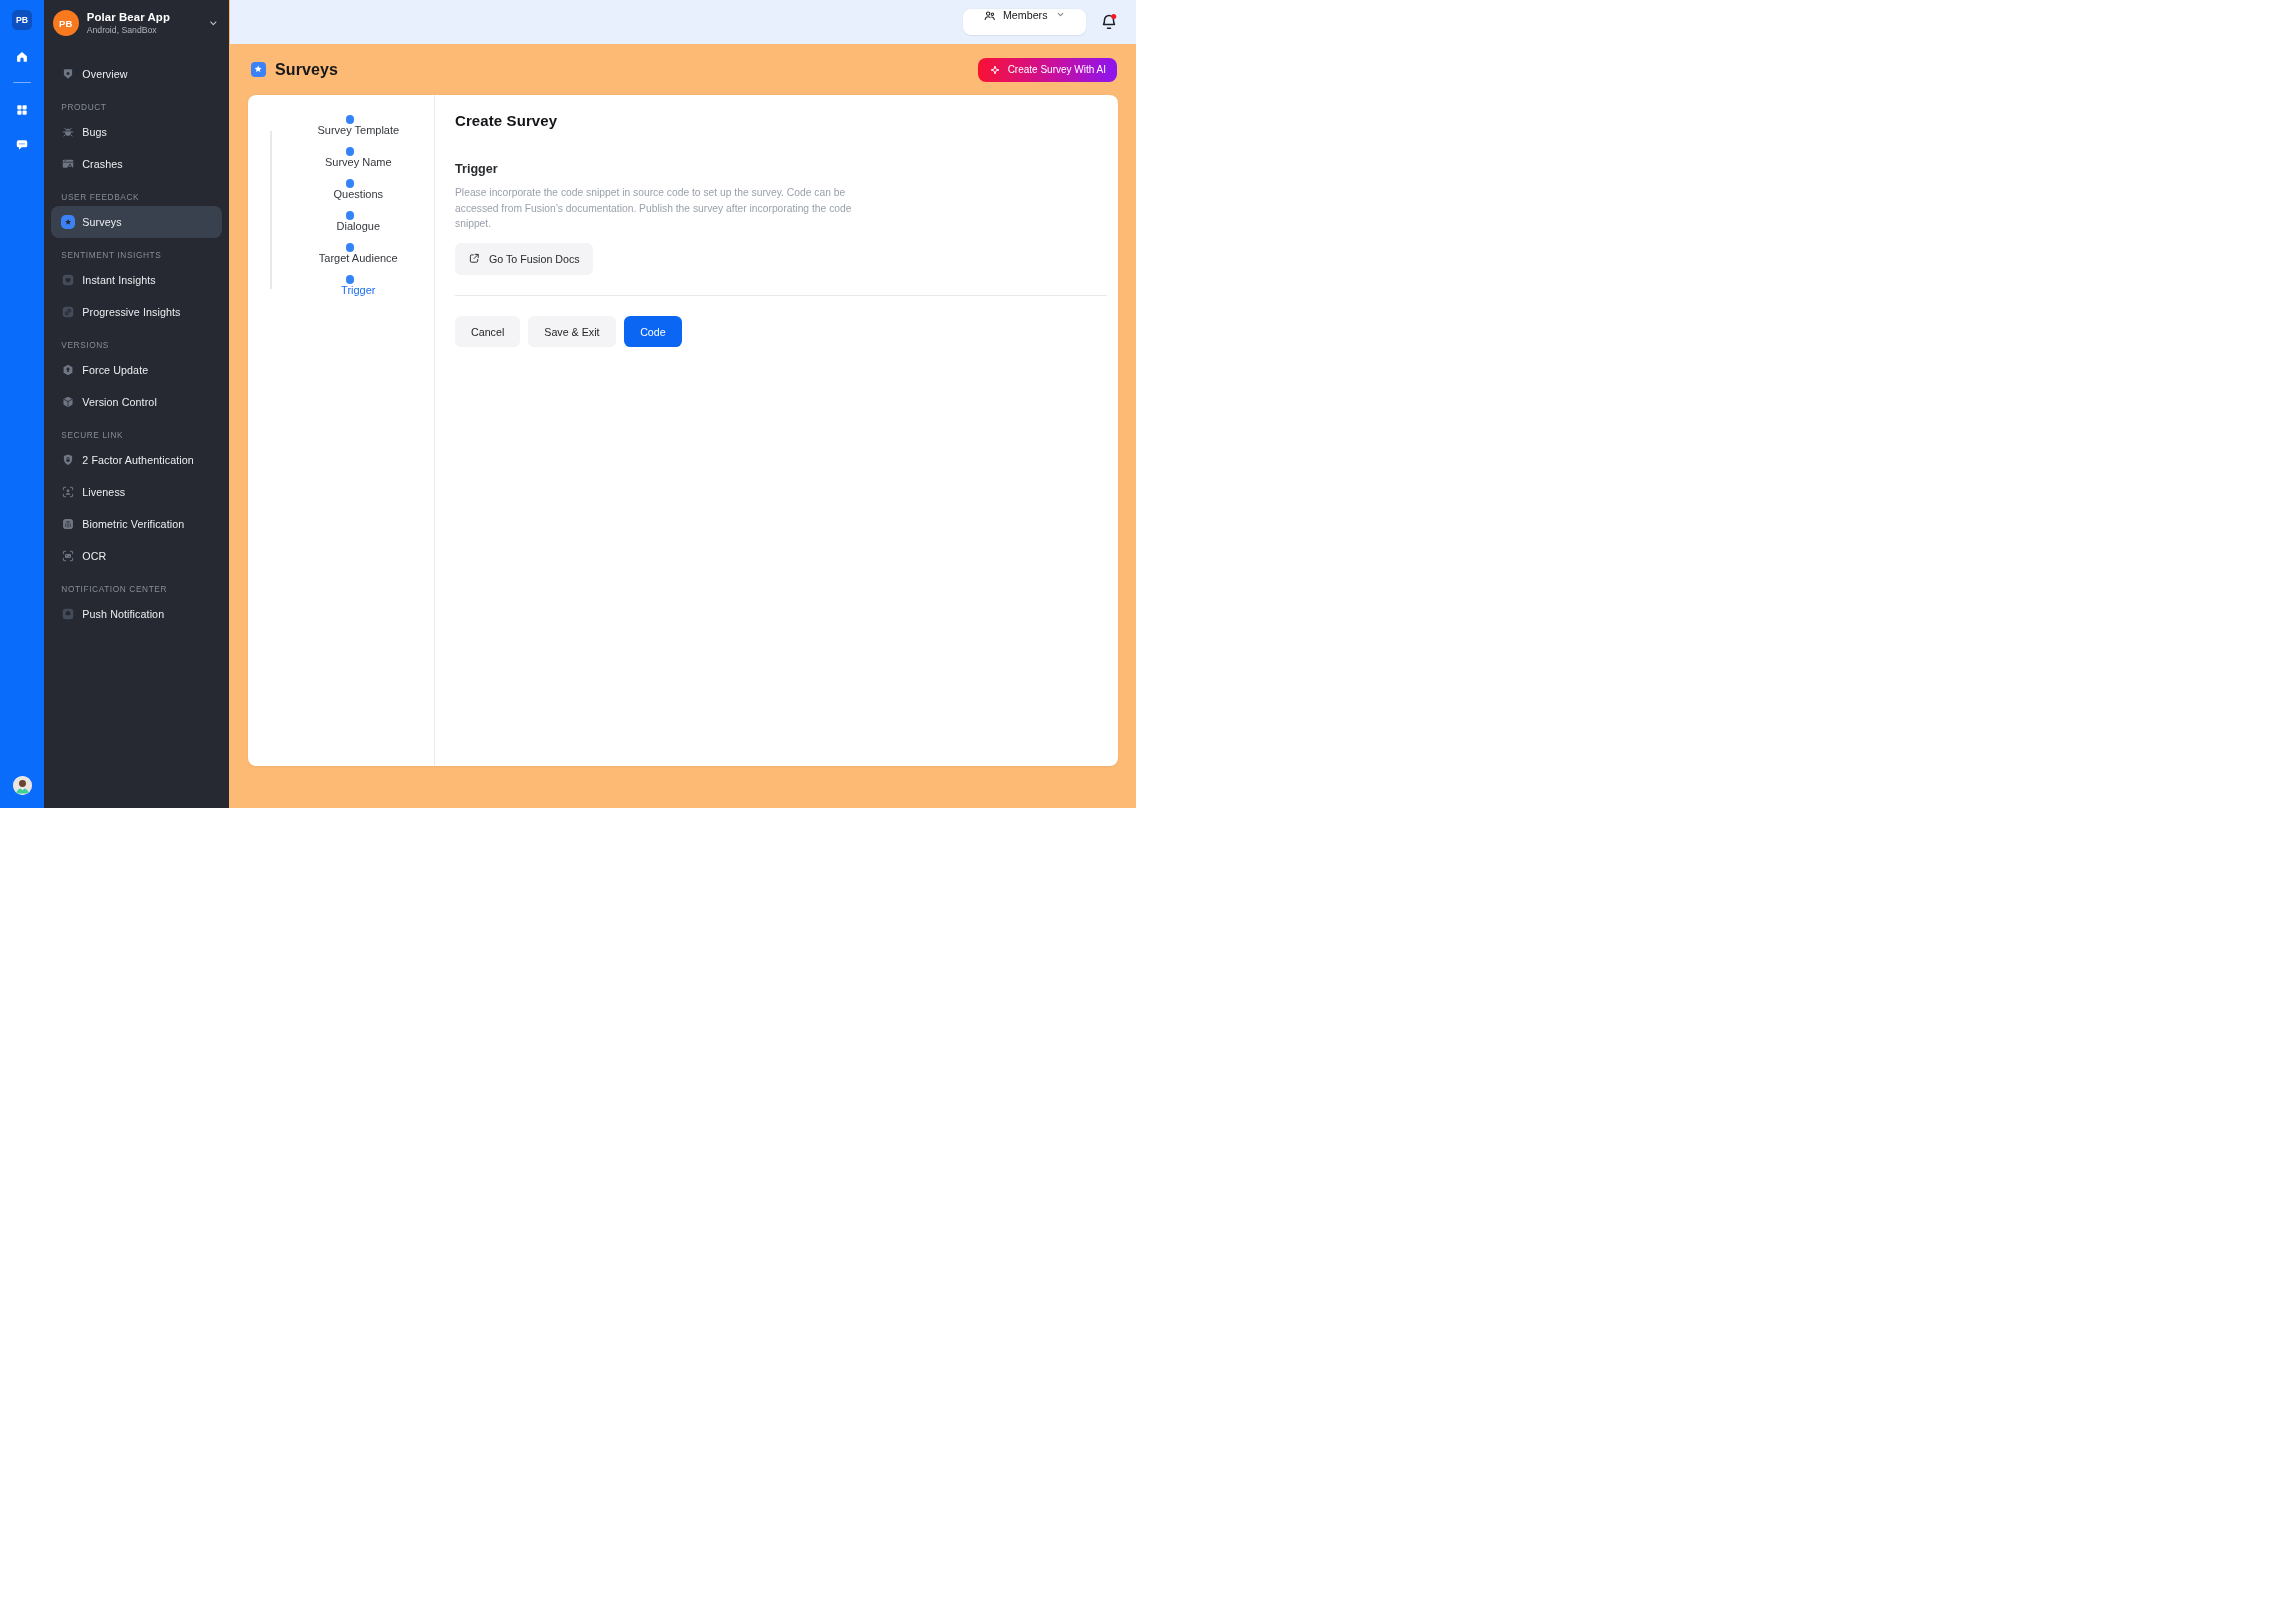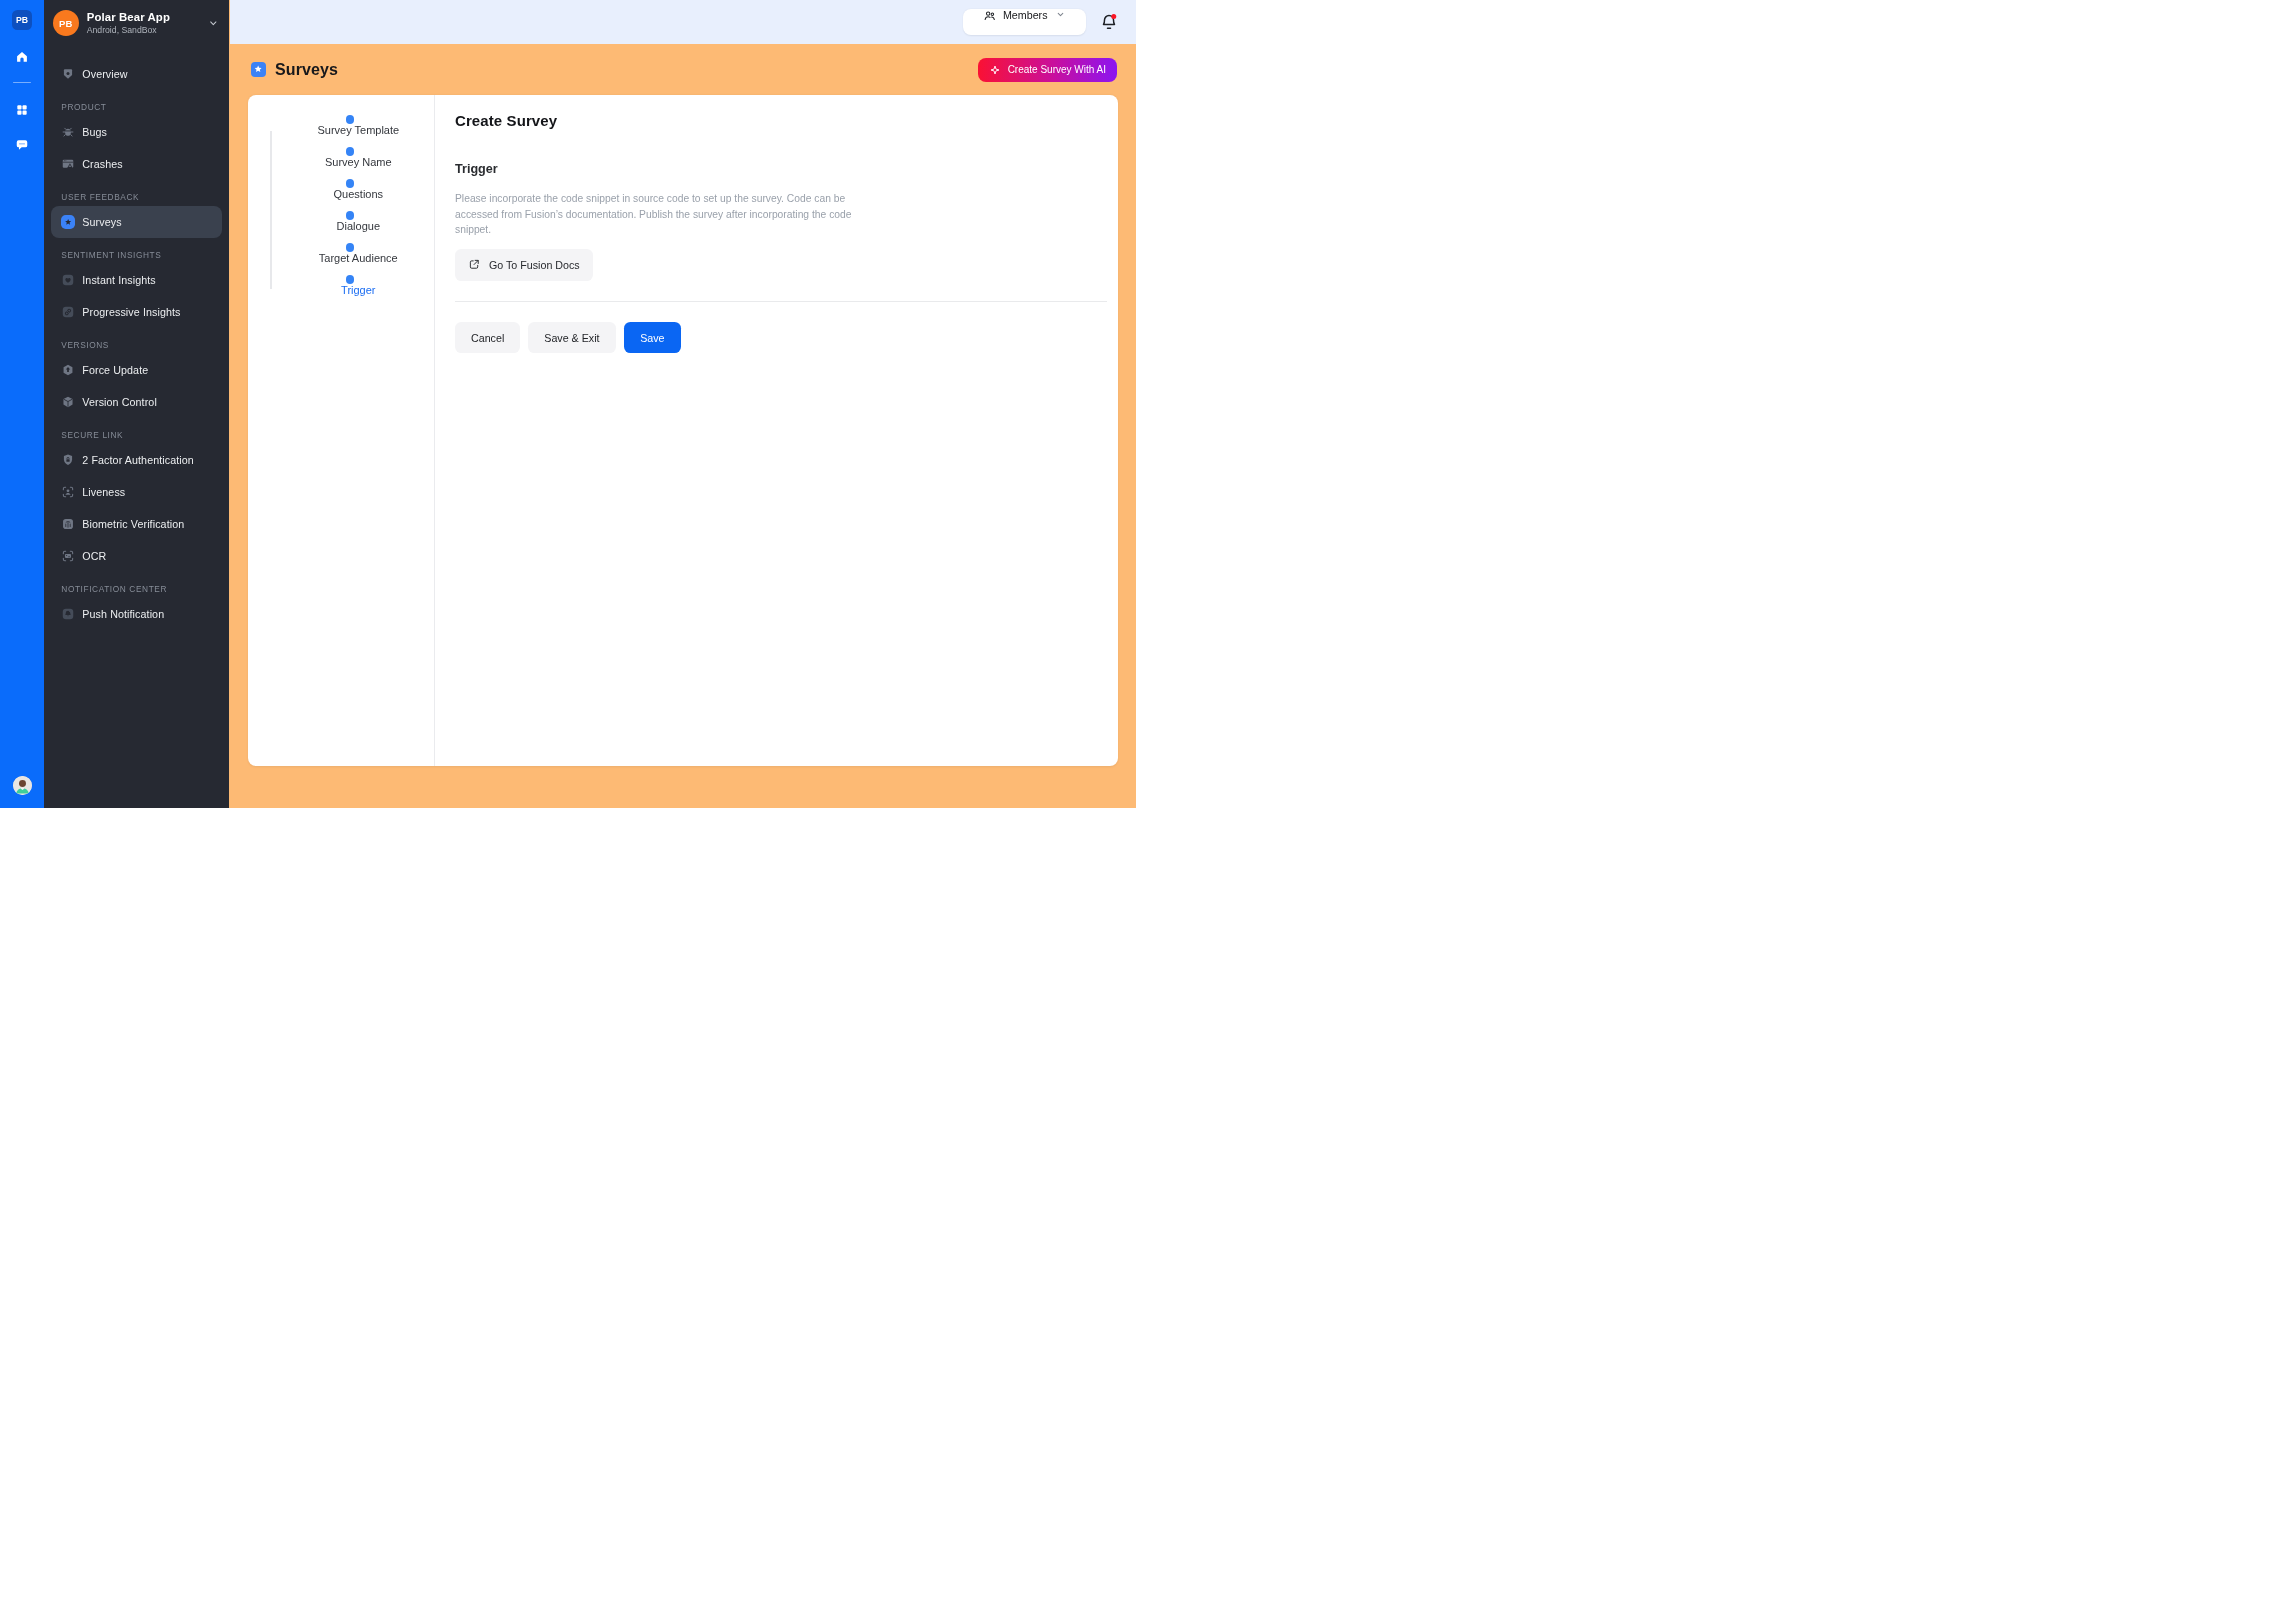--- a/index.html
+++ b/index.html
@@ -54,21 +54,21 @@
   .stepper { position:absolute; left:0; top:0; width:187px; height:100%; border-right:0.8px solid #eaebee; padding-top:20px; }
   .step-line { position:absolute; left:22px; top:36px; width:1.6px; height:158px; background:#e7e8eb; }
   .step { position:relative; z-index:1; display:flex; align-items:center; height:32px; padding-left:18px; cursor:pointer;flex-direction:column; }
   .step-dot { width:8.7px; height:8.7px; border-radius:50%; background:#3584f6; flex:0 0 auto; }
   .step-label { margin-left:16.6px; font-size:11px; color:#34373d; }
   .step.active .step-label { color:#1c6ef2; }
 
   .content { position:absolute; left:188px; top:0; right:0; bottom:0; padding:17.4px 19px 0 19px; }
   .content h2 { font-size:15px; font-weight:700; color:#141519; letter-spacing:0.1px; }
   .content h3 { margin-top:33px; font-size:12.6px; font-weight:700; color:#2a2c30; }
-  .content p { margin-top:15px; max-width:430px; font-size:10.3px; line-height:15.4px; color:#9aa1ab; }
+  .content p { margin-top:9px; max-width:430px; font-size:10.3px; line-height:15.4px; color:#9aa1ab; }
   .docs-btn { margin-top:11px; height:32px; border:0; border-radius:6.3px; background:#f4f4f6; display:flex; align-items:center; gap:8px; padding:0 13.4px; font-family:inherit; font-size:10.7px; font-weight:500; color:#27292e; cursor:pointer; }
   .docs-btn svg { width:12.6px; height:12.6px; display:block; }
   .divider { margin-top:20px; margin-right:-8px; border-top:0.8px solid #e9eaec; }
   .actions { margin-top:20.5px; display:flex; gap:8px; }
   .btn { height:31px; border:0; border-radius:6.3px; font-family:inherit; font-size:10.7px; font-weight:500; cursor:pointer; }
   .btn.ghost { background:#f4f4f6; color:#232529; padding:0 16px; }
   .btn.primary { background:#0a66f3; color:#ffffff; padding:0 16.6px; }
 </style>
 </head>
 <body>
@@ -352,19 +352,19 @@
               <path d="M13.5 4.5h6v6"></path>
               <path d="M19 5l-7.5 7.5"></path>
             </g>
           </svg>
         <span>Go To Fusion Docs</span>
       </button>
       <div class="divider"></div>
       <div class="actions">
         <button class="btn ghost">Cancel</button>
         <button class="btn ghost">Save &amp; Exit</button>
-        <button class="btn primary">Save</button>
+        <button class="btn primary">Code</button>
       </div>
     </section>
   </main>
 
 </div>
 
 
 </body></html>

